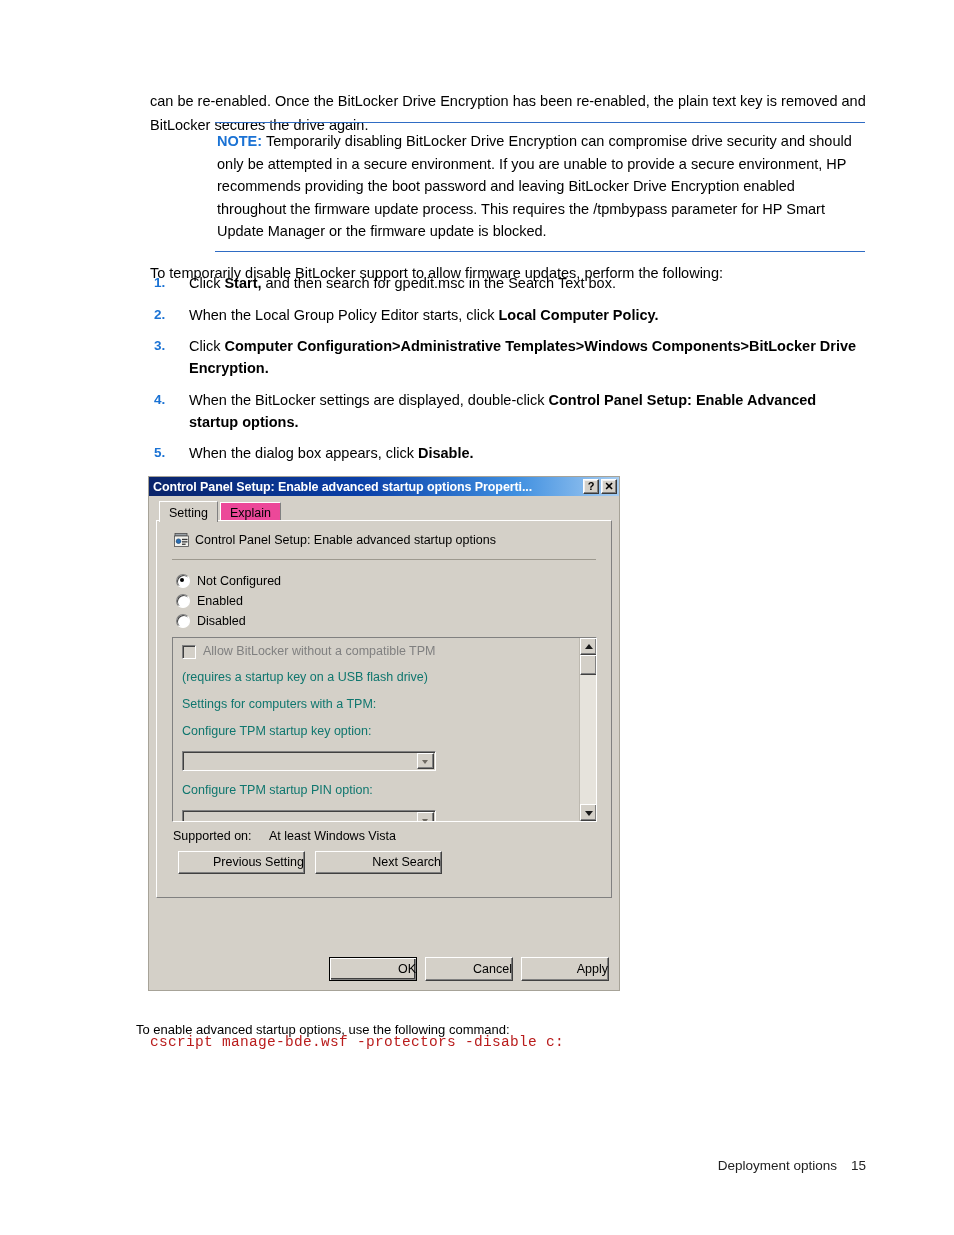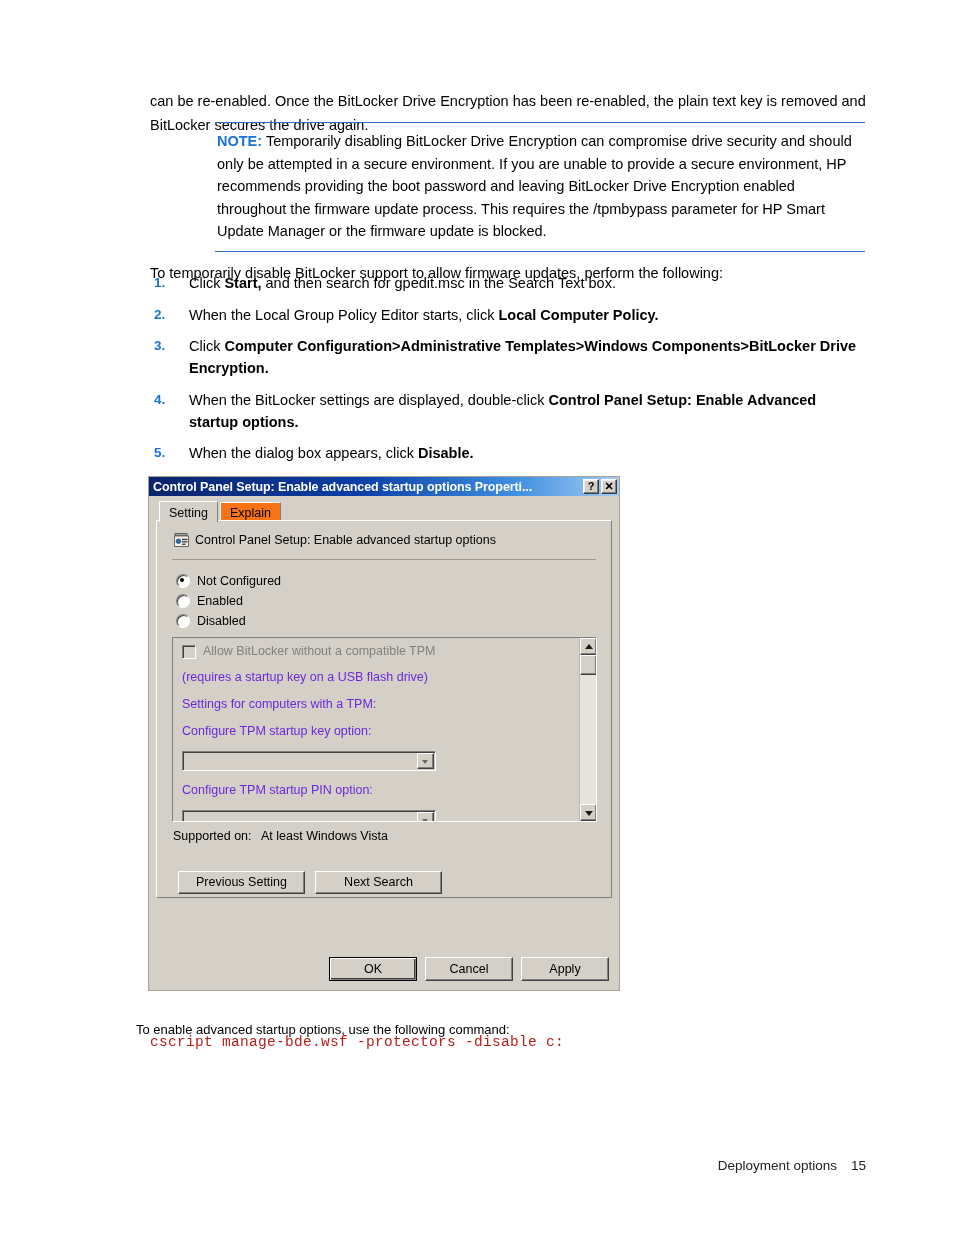--- a/index.html
+++ b/index.html
@@ -165,21 +165,21 @@
     height: 21px;
     font-weight: normal;
     margin-bottom: -1px;
     padding-top: 3px;
     z-index: 3;
     position: relative;
   }
   .tab.inactive {
     margin-left: 2px;
     margin-bottom: 0px;
-    background: #f97316;
+    background: #ec4899;
   }
 
   .tabpanel {
     border: 1px solid #ffffff;
     border-right-color: #808080;
     border-bottom-color: #808080;
     background: #d4d0c8;
     padding: 12px 13px 10px 13px;
     position: relative;
     margin-top: -1px;
@@ -248,21 +248,21 @@
   }
   .sg-inner {
     padding: 6px 9px 0 9px;
     width: 382px;
     box-sizing: border-box;
   }
   .sg-line {
     font-size: 12.5px;
     line-height: 15px;
     margin-bottom: 12px;
-    color: #6d28d9;
+    color: #0f766e;
     white-space: nowrap;
   }
   .sg-line.muted { color: #808080; }
   .checkbox-row {
     display: flex;
     align-items: center;
     gap: 7px;
     margin-bottom: 11px;
   }
   .checkbox {
@@ -349,41 +349,40 @@
     border-right-color: #404040;
     border-bottom-color: #404040;
     box-shadow: inset -1px -1px 0 #808080;
     box-sizing: border-box;
   }
 
   .supported {
     font-size: 12.5px;
     margin: 7px 0 0 3px;
   }
-  .supported .sup-val { margin-left: 6px; }
+  .supported .sup-val { margin-left: 14px; }
 
   .nav-btns {
     display: flex;
     gap: 10px;
     margin: 8px 0 0 8px;
   }
   .btn {
     background: #d4d0c8;
     border: 1px solid #ffffff;
     border-right-color: #404040;
     border-bottom-color: #404040;
     box-shadow: inset -1px -1px 0 #808080;
     font-size: 12.5px;
     font-family: "Liberation Sans", sans-serif;
     color: #000;
-    text-align: center;
+    text-align: right;
     cursor: default;
     box-sizing: border-box;
     line-height: 20px;
-    margin-top: 20px;
   }
   .btn-nav { width: 127px; height: 23px; line-height: 21px; }
 
   .footer-btns {
     position: absolute;
     left: 0; right: 0;
     bottom: 9px;
     display: flex;
     justify-content: flex-end;
     gap: 8px;

